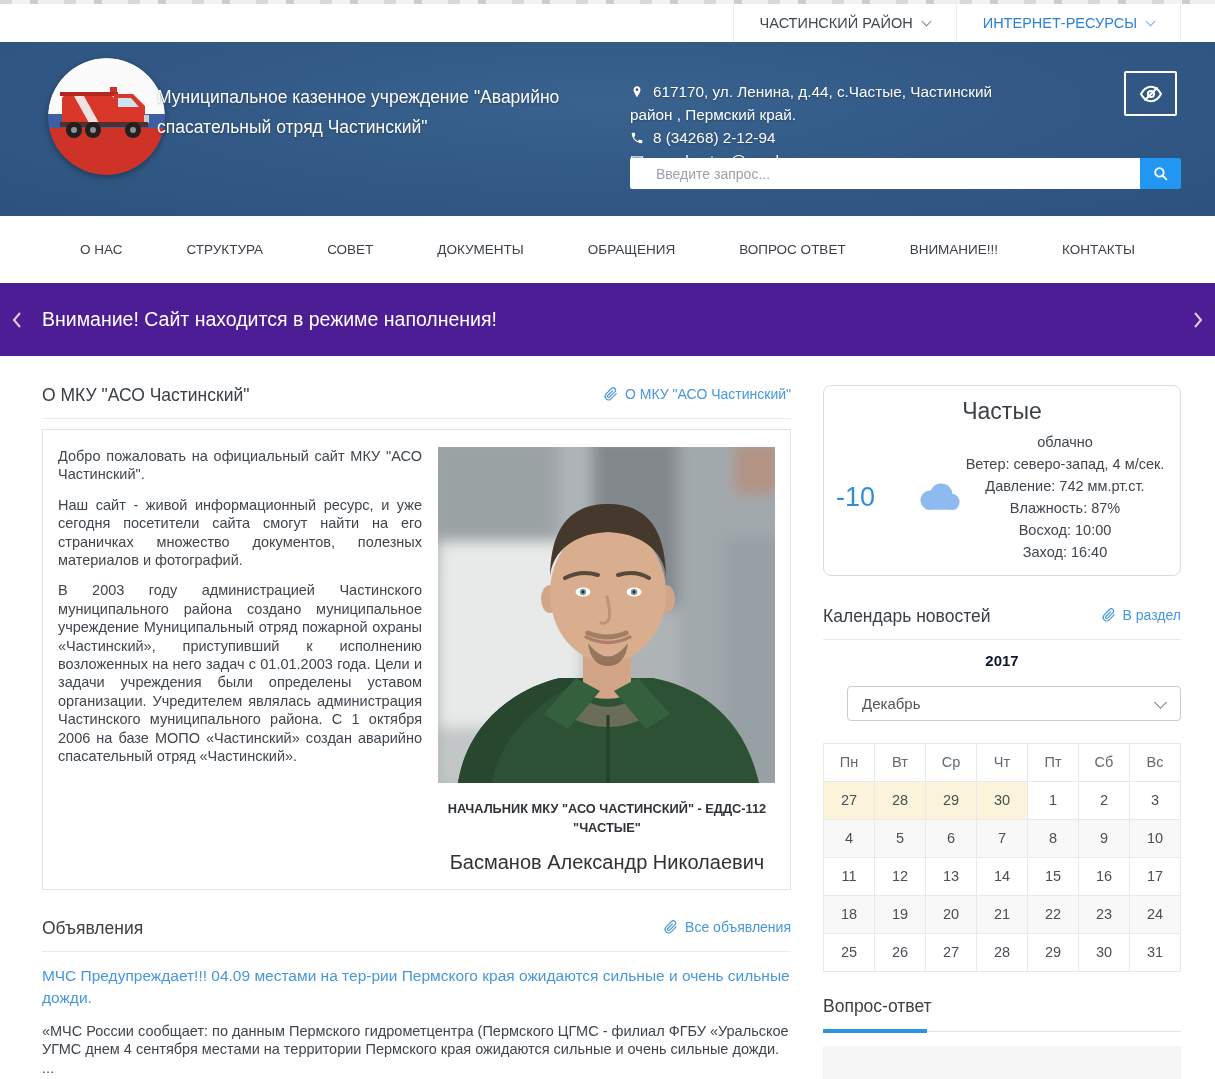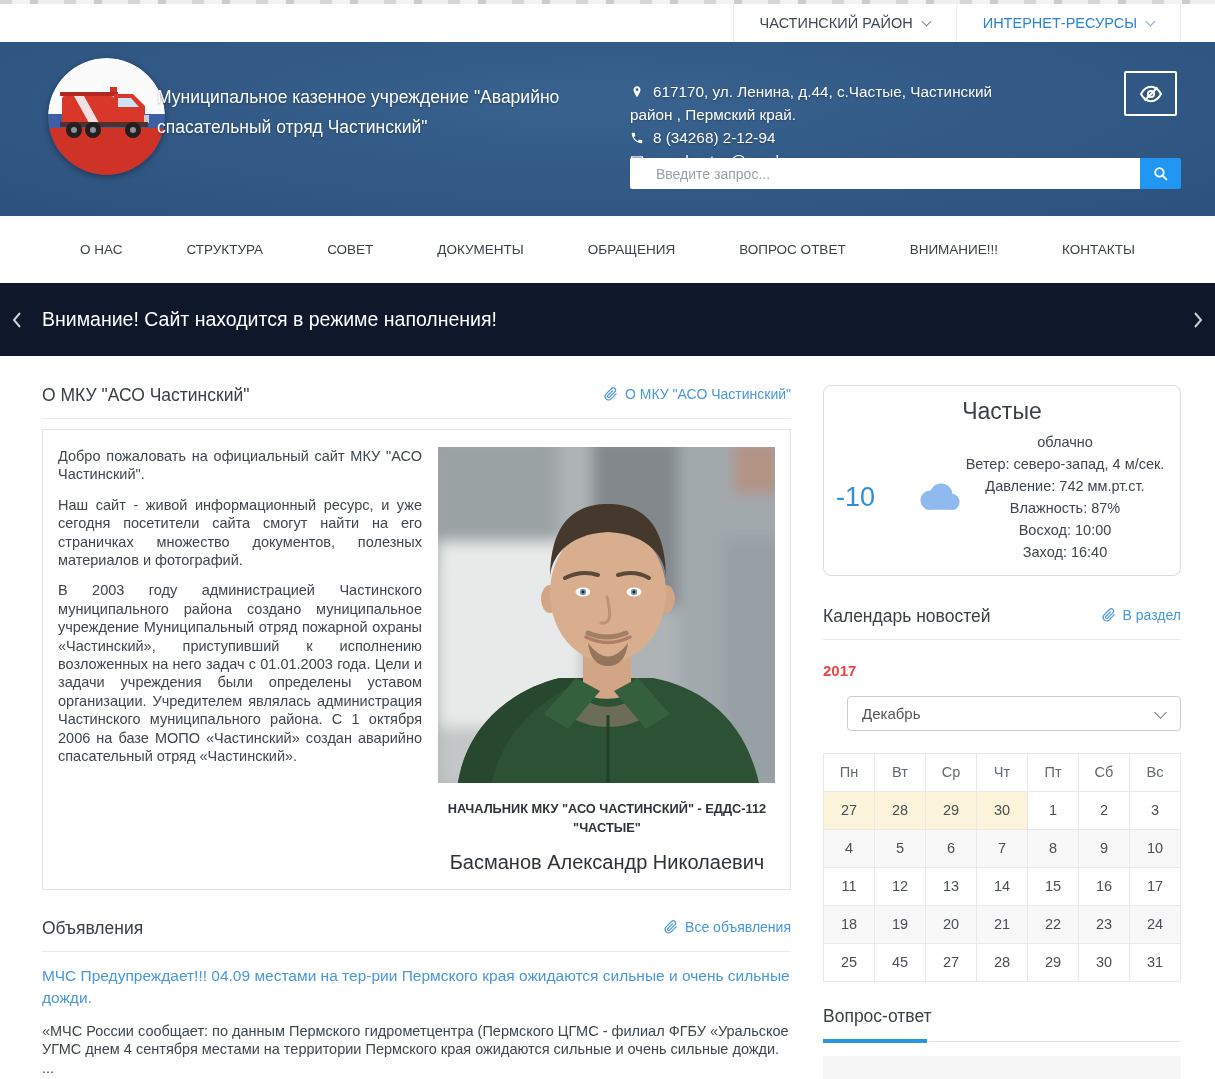--- a/index.html
+++ b/index.html
@@ -37,21 +37,21 @@
   .search-btn{width:41px;border:0;background:#2196f3;display:flex;align-items:center;justify-content:center;
         cursor:pointer;border-radius:0 2px 2px 0;}
 
   
   .main-nav{height:67px;display:flex;align-items:stretch;justify-content:space-between;padding:0 57px;background:#fff;}
   .nav-item{display:flex;align-items:center;padding:0 23px;font-size:13.5px;color:#3b4148;text-decoration:none;
         white-space:nowrap;}
   .nav-item.active{background:#2196f3;color:#fff;}
 
   
-  .alert-banner{position:relative;height:73px;background:#0f172a;display:flex;align-items:center;
+  .alert-banner{position:relative;height:73px;background:#4c1d95;display:flex;align-items:center;
         padding:0 42px;color:#fff;font-size:19.5px;}
   .banner-arrow{position:absolute;top:50%;transform:translateY(-50%);width:18px;height:30px;background:none;border:0;
         display:flex;align-items:center;justify-content:center;cursor:pointer;opacity:.8;padding:0;}
   .banner-arrow.left{left:8px}.banner-arrow.right{right:8px}
 
   
   .main{display:flex;gap:32px;padding:29px 34px 0 42px;align-items:flex-start;}
   .col-left{width:749px;flex:none;}
   .col-right{flex:1;min-width:0;}
 
@@ -80,21 +80,21 @@
   .weather-card{border:1px solid #dcdcdc;border-radius:8px;padding:8px 12px 12px;}
   .weather-city{text-align:center;font-size:23px;color:#3a4046;margin-top:4px;}
   .weather-body{display:flex;margin-top:6px;}
   .weather-left{width:126px;flex:none;display:flex;align-items:center;justify-content:space-between;gap:12px;}
   .temp{font-size:27px;color:#2f8fd6;}
   .cloud-icon{width:48px;height:30px;}
   .weather-details{flex:1;text-align:center;font-size:14.5px;line-height:22px;color:#3f464d;}
 
   
   .cal-section-head{margin-top:30px;}
-  .cal-year{text-align:left;font-size:15px;font-weight:700;color:#ef4444;margin-top:22px;}
+  .cal-year{text-align:center;font-size:15px;font-weight:700;color:#0f172a;margin-top:12px;}
   .select-wrap{position:relative;margin-top:17px;margin-left:24px;}
   .month-select{width:100%;height:35px;appearance:none;-webkit-appearance:none;border:1px solid #ccc;border-radius:4px;
         background:#fff;padding:0 14px;font-size:15px;color:#555;font-family:inherit;}
   .select-wrap::after{content:"";position:absolute;right:16px;top:12px;width:8px;height:8px;
         border-right:1.6px solid #777;border-bottom:1.6px solid #777;transform:rotate(45deg);pointer-events:none;}
   .cal-table{margin-top:22px;border:1px solid #e9e9e9;}
   .cal-row{display:flex;}
   .cal-row + .cal-row{border-top:1px solid #e9e9e9;}
   .cal-cell{flex:1;height:37px;line-height:37px;text-align:center;font-size:14.5px;color:#494f56;cursor:pointer;}
   .cal-cell + .cal-cell{border-left:1px solid #e9e9e9;}
@@ -385,21 +385,21 @@
           <div class="cal-cell">18</div>
           <div class="cal-cell">19</div>
           <div class="cal-cell">20</div>
           <div class="cal-cell">21</div>
           <div class="cal-cell">22</div>
           <div class="cal-cell">23</div>
           <div class="cal-cell">24</div>
         </div>
         <div class="cal-row">
           <div class="cal-cell">25</div>
-          <div class="cal-cell">45</div>
+          <div class="cal-cell">26</div>
           <div class="cal-cell">27</div>
           <div class="cal-cell">28</div>
           <div class="cal-cell">29</div>
           <div class="cal-cell">30</div>
           <div class="cal-cell">31</div>
         </div>
       </div>
 
     <div class="section-head qa-head">
       <h2 class="section-title">Вопрос-ответ</h2>

